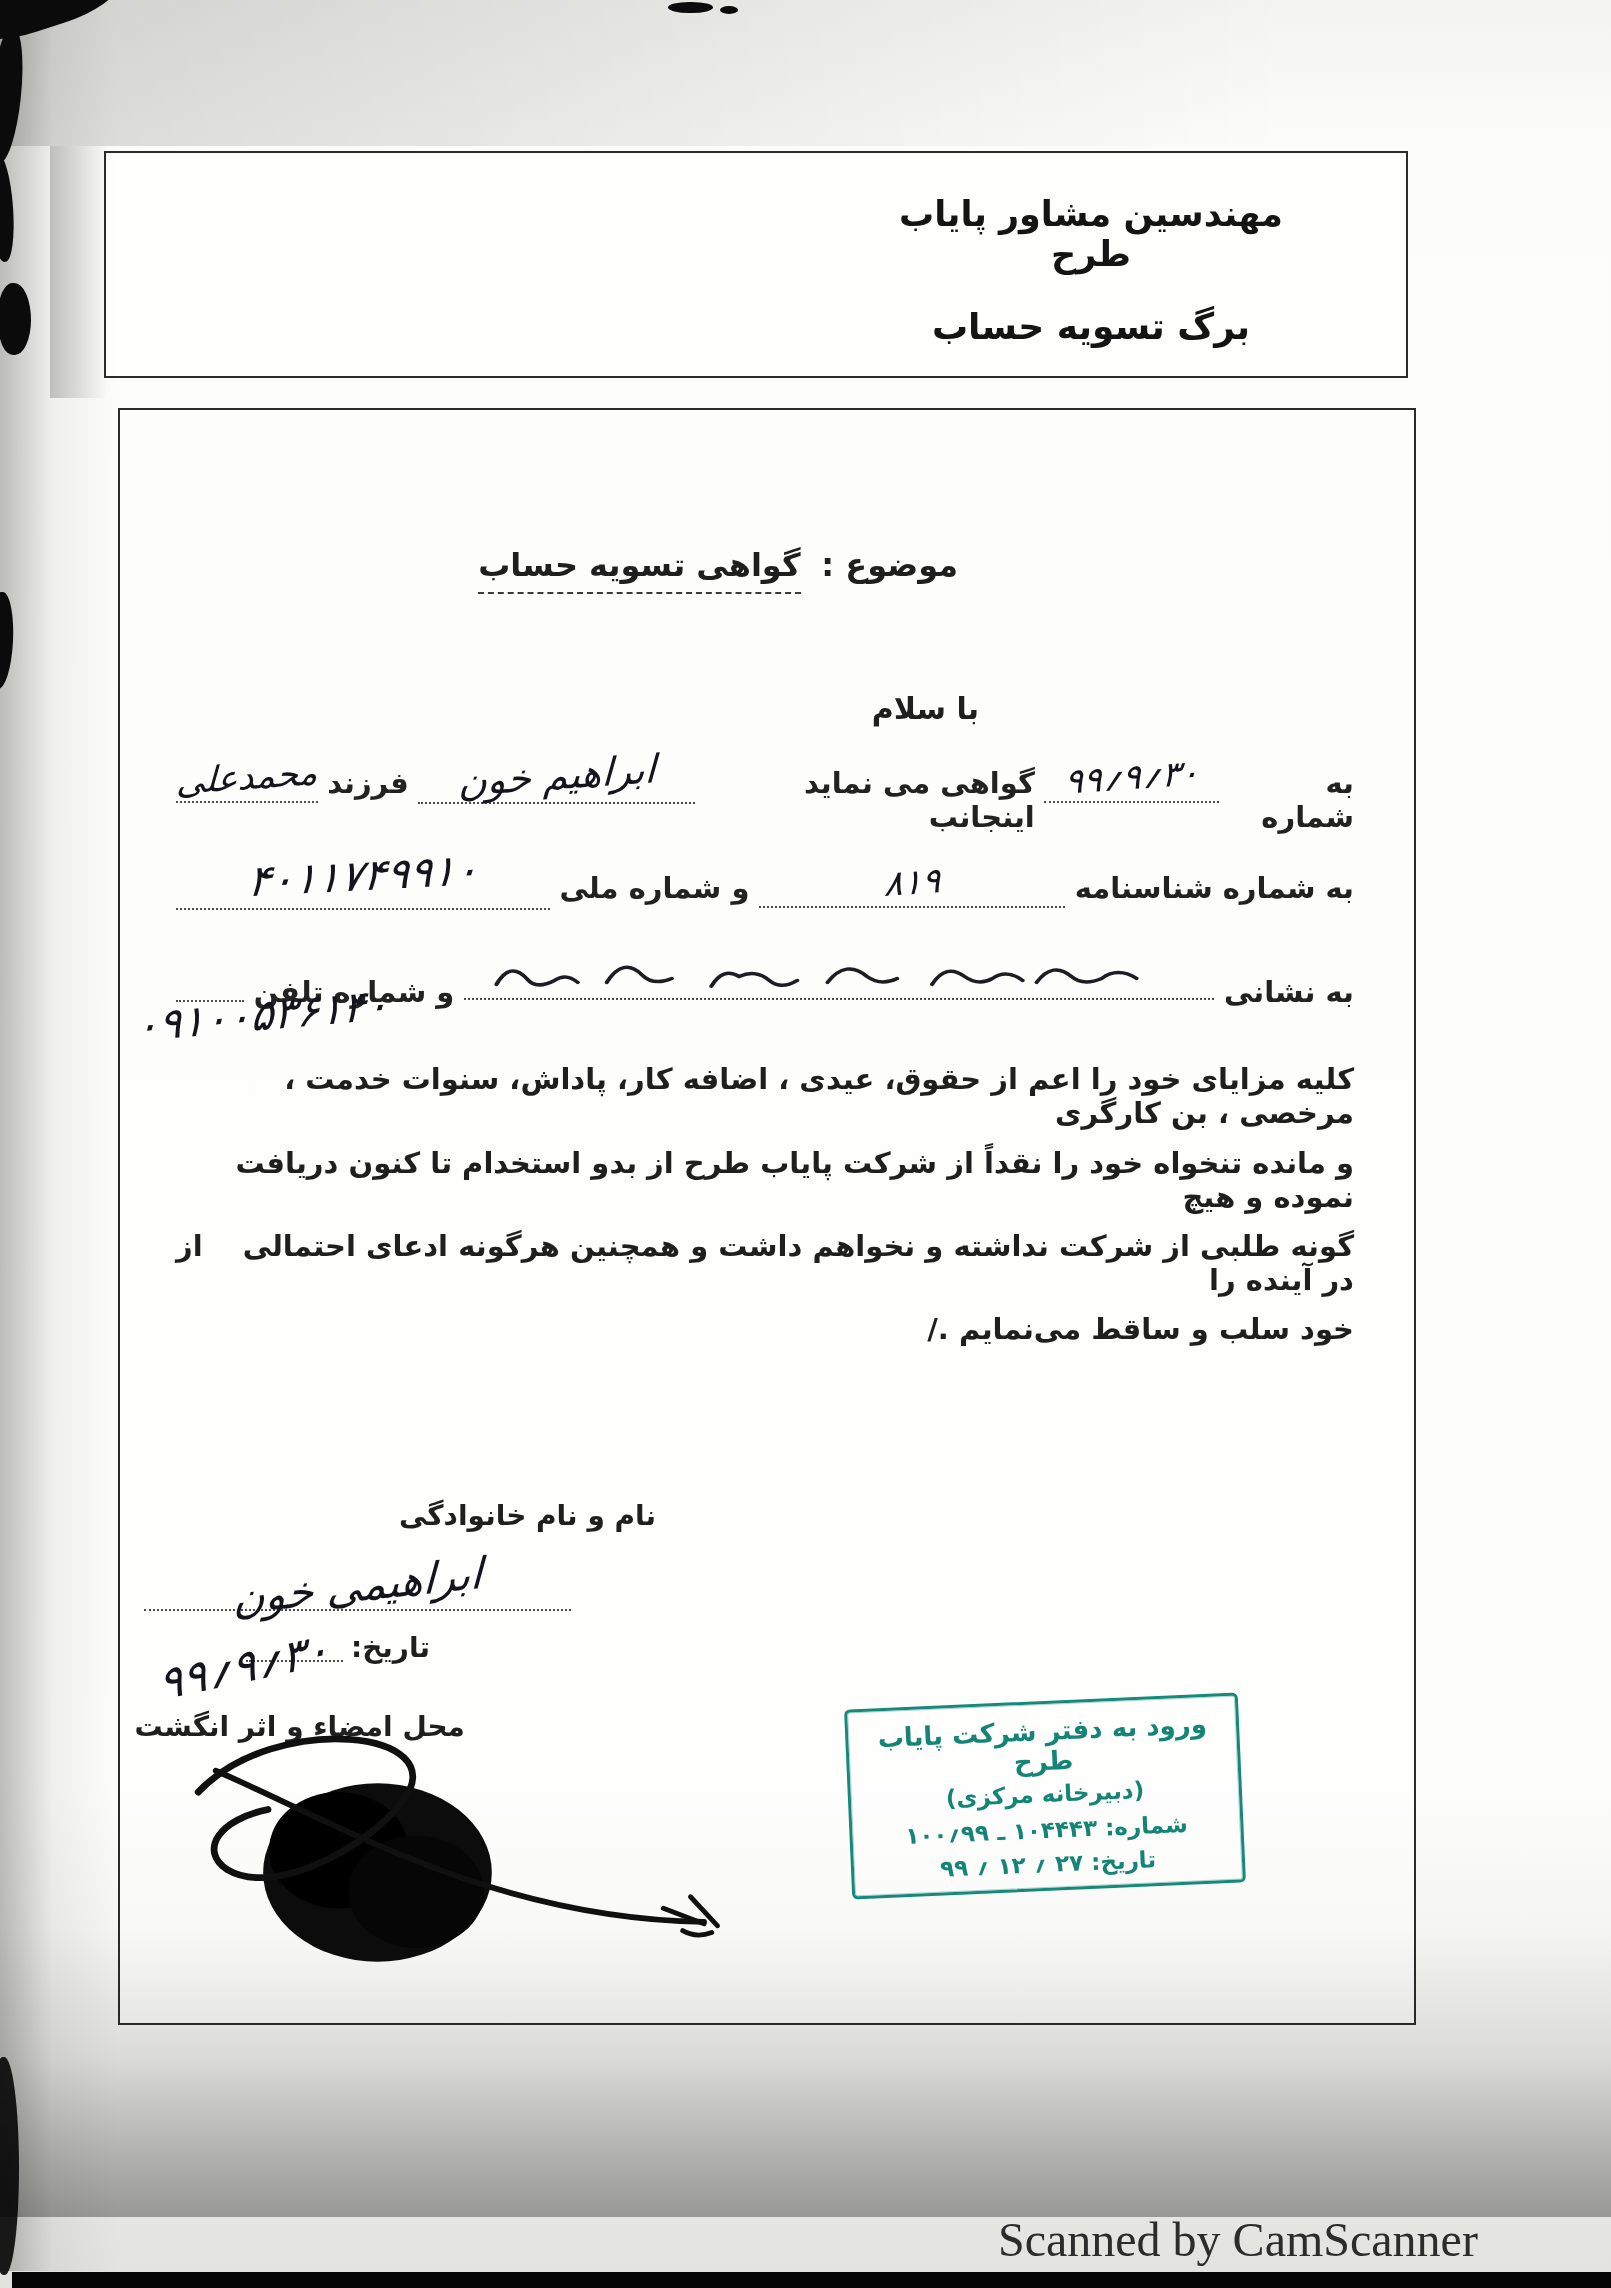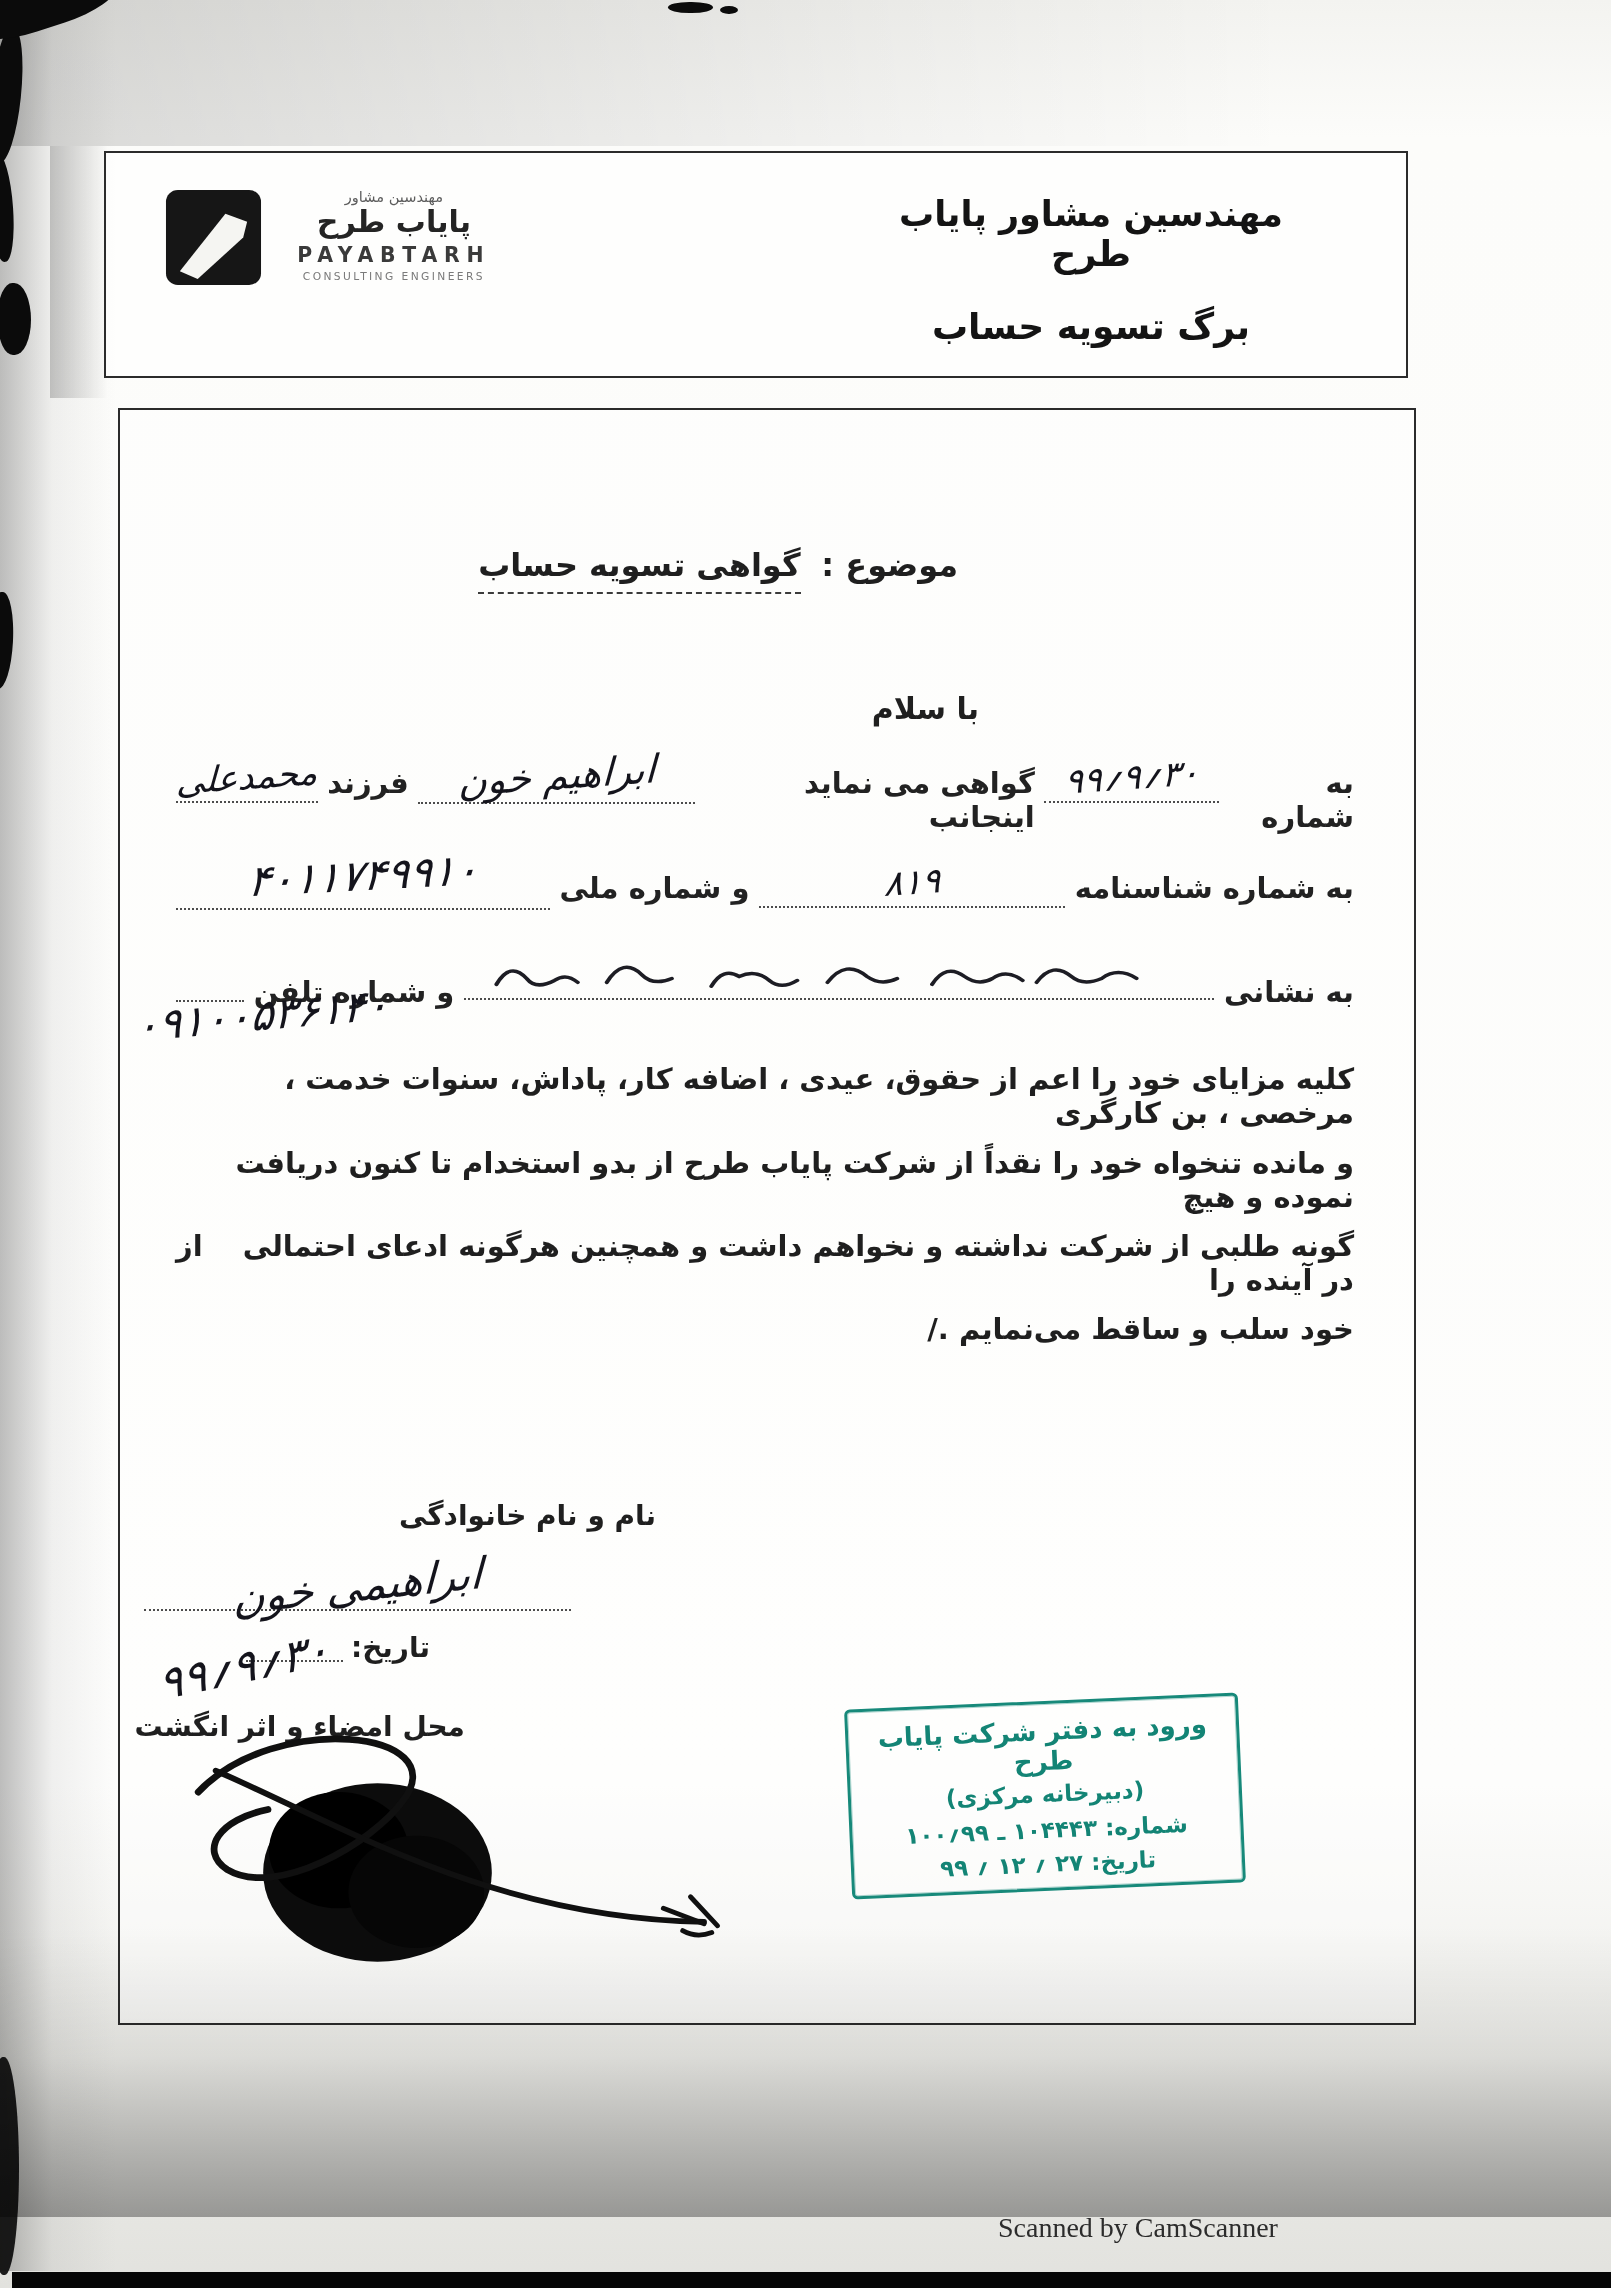--- a/index.html
+++ b/index.html
@@ -74,52 +74,40 @@
   .sig-place-label{position:absolute;left:14.6px;top:1300px;direction:rtl;font-size:28px;font-weight:700;}
   .fingerprint{position:absolute;left:39px;top:1322px;width:592px;height:250px;}
   
   .stamp{position:absolute;left:728px;top:1291px;width:361px;border:3.9px solid #17897a;border-radius:5.8px;
     transform:rotate(-2.5deg);direction:rtl;text-align:center;color:#138475;padding:11.6px 13.6px;
     background:rgba(255,255,255,.25);box-shadow:inset 0 0 0 1px rgba(23,137,122,.35);}
   .stamp div{font-weight:700;}
   .st1{font-size:26px;} .st2{font-size:23px;margin-top:5.8px;} .st3{font-size:23px;margin-top:9.7px;} .st4{font-size:23px;margin-top:7.8px;}
   
   .camscanner{position:absolute;left:998px;top:2212px;font-family:"Liberation Serif",serif;
-    font-size:28px;color:#2c2c2c;}
+    font-size:48px;color:#2c2c2c;}
 </style>
 </head>
 <body>
 
 <div class="page">
 
   <div class="shade-left"></div>
   <div class="shade-top"></div>
   <div class="smudge"></div>
   <div class="blob b1"></div>
   <div class="blob b2"></div>
   <div class="blob b3"></div>
   <div class="blob b4"></div>
   <div class="blob b5"></div>
   <div class="blob b6"></div>
   <div class="blob b7"></div>
   <div class="blob b8"></div>
 
   <div class="header-box">
-    <div class="logo-wrap">
-      <svg class="logo-mark" viewBox="0 0 100 100">
-        <rect x="2" y="2" width="96" height="96" rx="12" fill="#161616"></rect>
-        <polygon points="16,84 62,26 84,34 80,50 34,92" fill="#f5f5f2"></polygon>
-      </svg>
-      <div class="logo-text">
-        <div class="logo-small">مهندسین مشاور</div>
-        <div class="logo-fa">پایاب طرح</div>
-        <div class="logo-latin">PAYABTARH</div>
-        <div class="logo-sub">CONSULTING ENGINEERS</div>
-      </div>
-    </div>
     <div class="head-titles">
       <div class="head-t1">مهندسین مشاور پایاب طرح</div>
       <div class="head-t2">برگ تسویه حساب</div>
     </div>
   </div>
 
   <div class="main-box">
 
     <div class="subject">
       <span>موضوع :</span>

